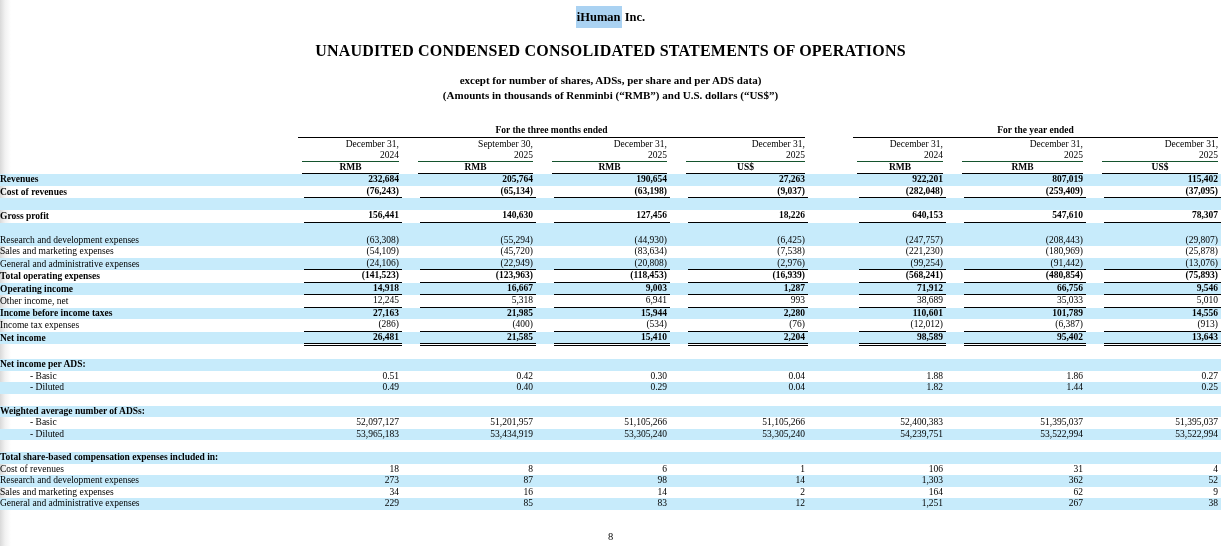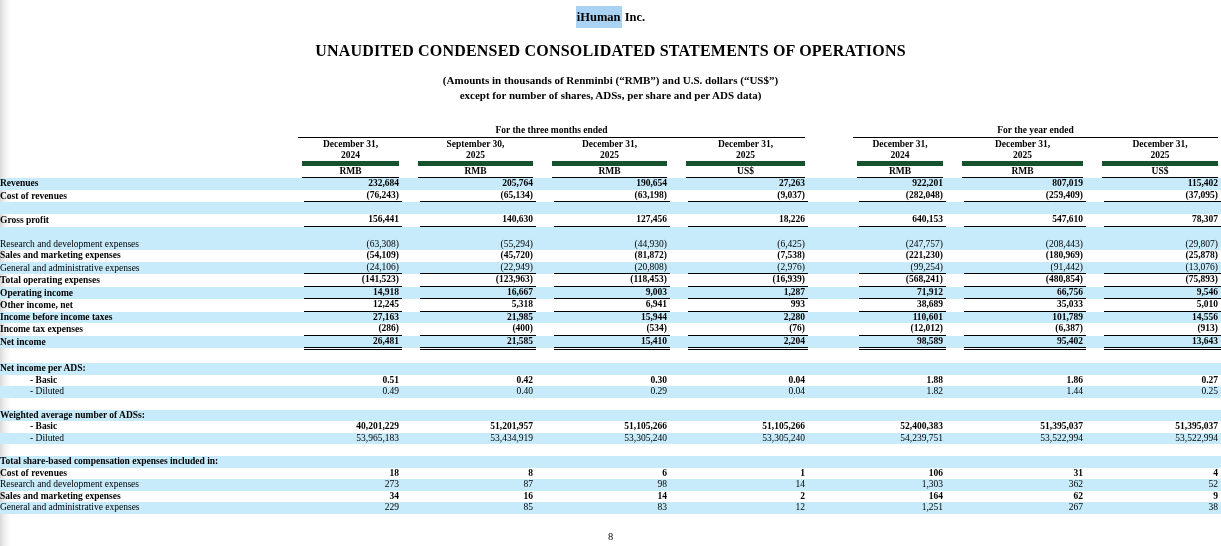--- a/index.html
+++ b/index.html
@@ -23,26 +23,26 @@
   }
   .stmt-note{
     text-align:center;margin-top:16px;font-size:11px;font-weight:bold;line-height:15px;
   }
   table.fin{
     border-collapse:collapse;table-layout:fixed;width:1221px;margin-top:21px;
     font-size:9.5px;line-height:11.5px;padding-left:24px;
   }
   table.fin td{padding:0;vertical-align:bottom;overflow:visible;white-space:nowrap;}
   tr.shade-blue{background:#c7ebfb;}
-  tr.shade-white{background:transparent;font-weight:bold;}
+  tr.shade-white{background:transparent;}
   tr.bold{font-weight:bold;}
   td.lbl{padding-left:7px;}
   td.lbl.ind{padding-left:30px;}
   .gline{border-bottom:1px solid #000;margin-left:12px;margin-right:3px;text-align:center;font-weight:bold;line-height:13px;}
-  .hline{border-bottom:5px solid #14532d;margin-left:16px;margin-right:3px;text-align:center;font-weight:bold;line-height:11px;padding-top:1px;}
+  .hline{border-bottom:1px solid #14532d;margin-left:16px;margin-right:3px;text-align:right;font-weight:normal;line-height:11px;padding-top:1px;}
   .hline2{border-bottom:1px solid #000;margin-left:16px;margin-right:3px;text-align:center;font-weight:bold;line-height:11px;}
   .num{display:block;text-align:right;margin-left:18px;padding-right:3px;}
   .num.single{border-bottom:1px solid #000;}
   .num.double{border-bottom:1px solid #000;position:relative;}
   .num.double::after{content:"";position:absolute;left:0;right:0;bottom:-3px;border-bottom:1px solid #000;}
   tr.blankrow td{height:12px;}
   .page-num{
     position:absolute;left:0;right:0;top:531px;text-align:center;
     font-size:10.5px;z-index:1;
   }
@@ -52,22 +52,22 @@
 
 <div class="edge-shadow"></div>
 
 <div class="content">
 
   <div class="company"><span class="hl">iHuman</span><span> Inc.</span></div>
 
   <div class="stmt-title">UNAUDITED CONDENSED CONSOLIDATED STATEMENTS OF OPERATIONS</div>
 
   <div class="stmt-note">
+    <div>except for number of shares, ADSs, per share and per ADS data)</div>
     <div>(Amounts in thousands of Renminbi (“RMB”) and U.S. dollars (“US$”)</div>
-    <div>except for number of shares, ADSs, per share and per ADS data)</div>
   </div>
 
   <table class="fin">
     <colgroup>
         <col style="width: 286px;">
         <col style="width: 116px;">
         <col style="width: 134px;">
         <col style="width: 134px;">
         <col style="width: 138px;">
         <col style="width: 33px;">
@@ -267,21 +267,21 @@
         </tr>
         <tr class="shade-white">
           <td class="lbl">Sales and marketing expenses</td>
           <td>
             <span class="num">(54,109)</span>
           </td>
           <td>
             <span class="num">(45,720)</span>
           </td>
           <td>
-            <span class="num">(81,872)</span>
+            <span class="num">(83,634)</span>
           </td>
           <td>
             <span class="num">(7,538)</span>
           </td>
           <td></td>
           <td>
             <span class="num">(221,230)</span>
           </td>
           <td>
             <span class="num">(180,969)</span>
@@ -539,21 +539,21 @@
           <td></td>
           <td></td>
           <td></td>
           <td></td>
           <td></td>
           <td></td>
         </tr>
         <tr class="shade-white">
           <td class="lbl ind">- Basic</td>
           <td>
-            <span class="num">40,201,229</span>
+            <span class="num">52,097,127</span>
           </td>
           <td>
             <span class="num">51,201,957</span>
           </td>
           <td>
             <span class="num">51,105,266</span>
           </td>
           <td>
             <span class="num">51,105,266</span>
           </td>

